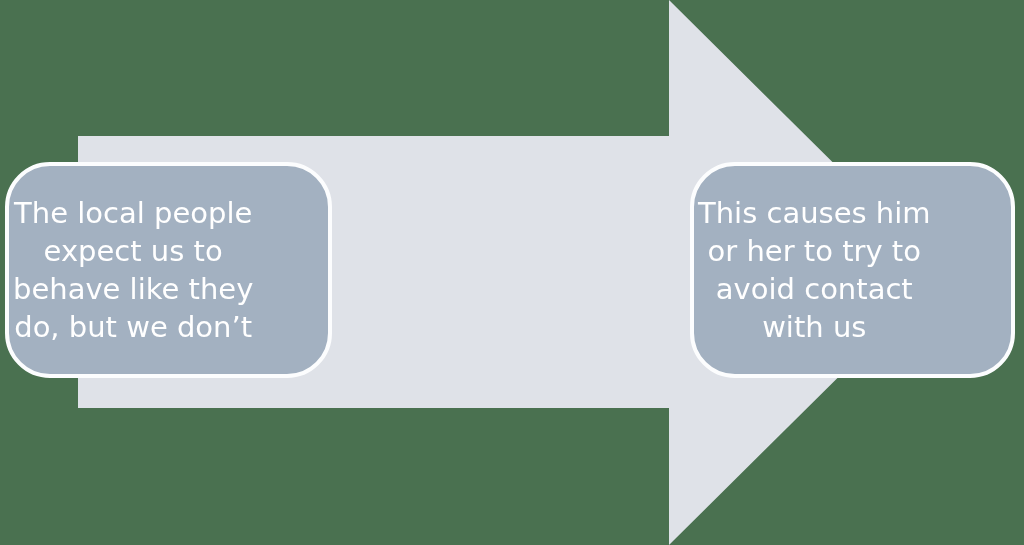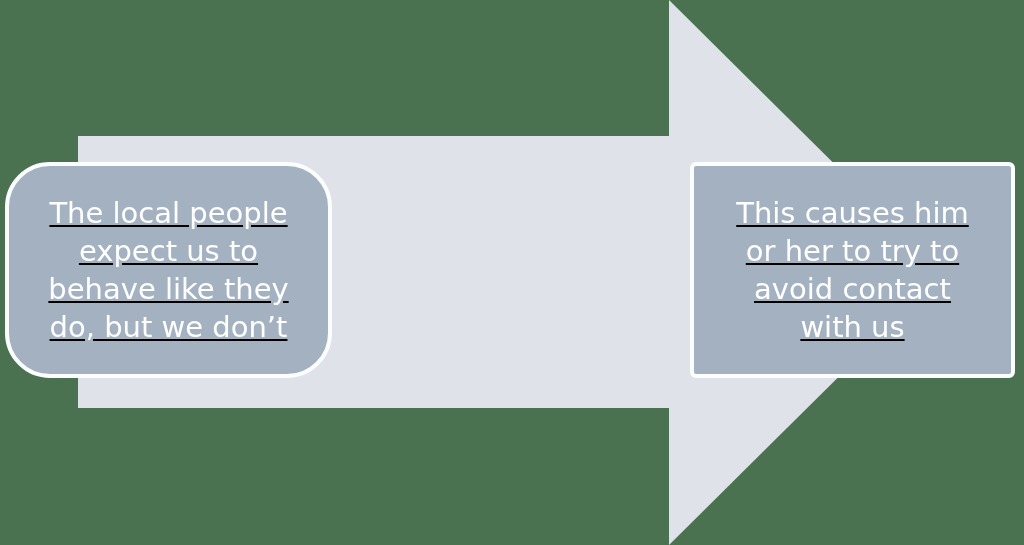--- a/index.html
+++ b/index.html
@@ -15,27 +15,25 @@
   .step-box {
     position: absolute;
     top: 162px;
     height: 216px;
     box-sizing: border-box;
     background: #a3b1c1;
     border: 4px solid #fcfdfe;
     border-radius: 45px;
     display: flex;
     align-items: center;
-    justify-content: center;
     text-align: center;
-    text-decoration: underline;
   }
   .step-box.box-1 { left: 5px;   width: 327px; }
   .step-box.box-2 { left: 348px; width: 324px; }
-  .step-box.box-3 { left: 690px; width: 325px; border-radius: 6px; }
+  .step-box.box-3 { left: 690px; width: 325px; }
   .step-text {
     color: #ffffff;
     font-size: 29px;
     line-height: 38px;
     white-space: pre-line;
     padding: 0 4px;
   }
 </style>
 </head>
 <body>

